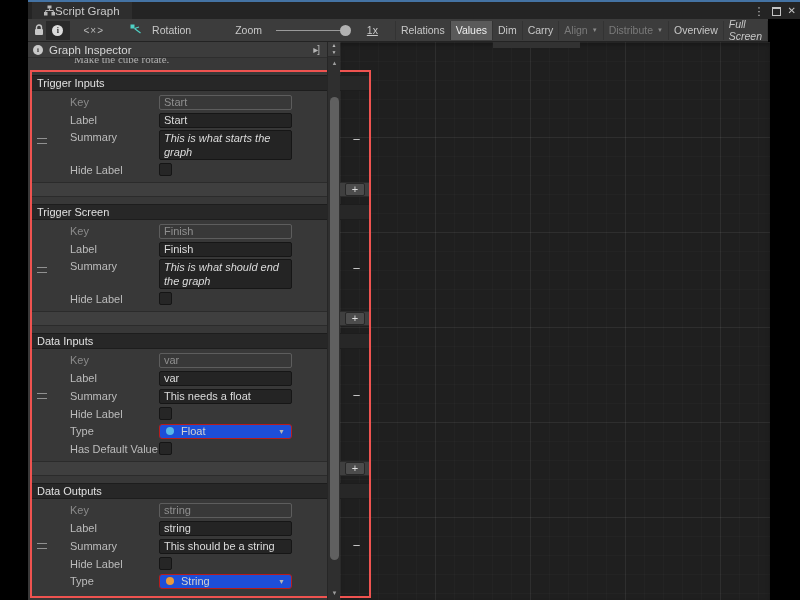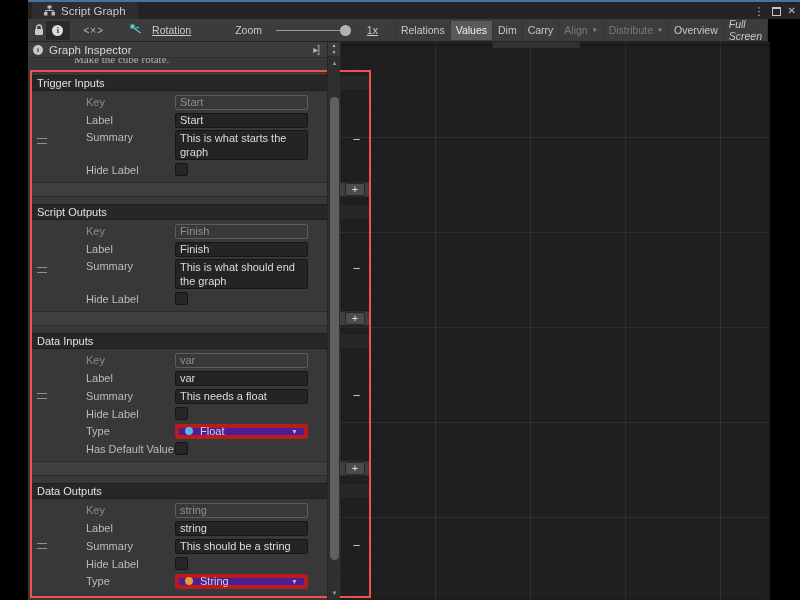--- a/index.html
+++ b/index.html
@@ -6,21 +6,21 @@
   html,body { background:#000; }
   #stage {
     position: relative; width: 800px; height: 600px; background:#000;
     overflow: hidden; font-family: "Liberation Sans", sans-serif;
     -webkit-font-smoothing: antialiased;
   }
   
   .tabbar { position:absolute; left:28px; top:0; width:772px; height:19px;
     background:#242424; border-top:2px solid #4473a4; }
   .tab { position:absolute; left:4px; top:0; height:17px; background:#2e2e2e;
-    display:flex; align-items:center; gap:6px; padding:0 12px;
+    display:flex; align-items:center; padding:0 12px;
     color:#c9c9c9; font-size:11.5px; }
   .wincontrols { position:absolute; right:4px; top:1px; height:16px;
     display:flex; align-items:center; gap:7px; color:#c4c4c4; }
   .wc-menu { font-size:11px; line-height:14px; }
   .wc-max { width:9px; height:9px; border:1px solid #c4c4c4; border-top-width:2px; }
   .wc-close { font-size:10px; line-height:14px; }
   
   .toolbar { position:absolute; left:28px; top:19px; width:740px; height:23px;
     background:#3c3c3c; border-bottom:1px solid #232323;
     display:flex; align-items:center; font-size:10.5px; color:#c8c8c8; }
@@ -30,21 +30,21 @@
   .tbtn.active { background:#5a5a5a; color:#efefef; }
   .tbtn.disabled { color:#7a7a7a; }
   .tbtn .dd-caret { font-size:6px; margin-left:4px; color:#8a8a8a; }
   .icon-btn { height:19px; display:flex; align-items:center; justify-content:center; }
   .lock-btn { width:18px; margin-left:3px; }
   .info-btn { width:28px; background:#2a2a2a; }
   .info-circle { width:11px; height:11px; border-radius:50%; background:#dcdcdc;
     color:#2a2a2a; font-size:8px; font-weight:bold; text-align:center; line-height:11px;
     font-family:"Liberation Serif", serif; }
   .code-btn { width:58px; color:#b9b9b9; letter-spacing:1px; font-size:10px; }
-  .rot-btn { display:flex; align-items:flex-start; gap:10px; padding:0 8px; margin-left:4px;text-decoration:underline; }
+  .rot-btn { display:flex; align-items:flex-start; gap:10px; padding:0 8px; margin-left:4px; }
   .zoom-label { margin-left:36px; }
   .slider { position:relative; width:81px; height:1px; background:#9b9b9b; margin-left:14px; }
   .slider .knob { position:absolute; right:-7px; top:-5px; width:11px; height:11px;
     border-radius:50%; background:#b2b2b2; }
   .zoom-val { margin-left:23px;text-decoration:underline; }
   .tb-group { display:flex; margin-left:17px; height:19px; }
   
   .inspector { position:absolute; left:28px; top:42px; width:299px; height:558px;
     background:#383838; font-size:11px; color:#c9c9c9; }
   .insp-header { height:16px; background:#3c3c3c; border-bottom:1px solid #2e2e2e;
@@ -56,34 +56,34 @@
   .insp-desc { height:13px; overflow:hidden; }
   .insp-desc span { display:block; margin-top:-5px; padding-left:46px; color:#b0b0b0;font-family:Liberation Serif, serif; }
   .redbox { position:absolute; left:2px; top:28px; width:341px; height:528px;
     border:2px solid #ef5350; overflow:hidden; }
   .sec-header { height:16px; background:#272727; border-top:1px solid #1d1d1d;
     border-bottom:1px solid #1d1d1d; line-height:14px; padding-left:5px;
     color:#e0e0e0; }
   .sec-header.first { margin-top:3px; }
   .rows { padding-top:3px; }
   .frow { position:relative; display:flex; align-items:center; height:16px;
-    margin-bottom:2px; padding-left:54px; }
+    margin-bottom:2px; padding-left:38px; }
   .frow.short { height:15px; }
   .frow.tall { height:30px; align-items:flex-start; }
   .frow.tall .flabel { margin-top:1px; }
   .flabel { width:89px; flex:none; color:#bcbcbc; white-space:nowrap; }
   .flabel.dim { color:#8b8b8b; }
   .fld { width:133px; flex:none; height:15px; line-height:13px; padding:0 4px;
     border-radius:2px; overflow:hidden; white-space:nowrap; }
   .fld.disabled { background:transparent; border:1px solid #5d5d5d; color:#8f8f8f; }
   .fld.enabled { background:#242424; border:1px solid #161616; color:#dcdcdc; }
-  .fld.area { height:30px; white-space:normal; line-height:14px; padding-top:0; }
+  .fld.area { height:30px; white-space:normal; line-height:14px; padding-top:0;font-style:italic; }
   .cb { width:13px; height:13px; background:#262626; border:1px solid #151515;
     border-radius:2px; }
-  .dd { width:133px; height:15px; background:#4c1d95; border:4px solid #b91c1c;
+  .dd { width:133px; height:15px; background:#1d4ed8; border:1px solid #b91c1c;
     border-radius:3px; display:flex; align-items:center; gap:7px; padding:0 6px;
     color:#d2d2d2; }
   .dot { width:8px; height:8px; border-radius:50%; flex:none; }
   .dd-arrow { margin-left:auto; font-size:7px; color:#b5b5b5; }
   .minus { margin-left:auto; margin-right:5px; width:15px; text-align:center;
     color:#d0d0d0; font-size:13px; line-height:14px; }
   .frow.tall .minus { margin-top:3px; }
   .handle { position:absolute; left:5px; top:5px; width:10px; height:6px;
     border-top:1px solid #919191; border-bottom:1px solid #919191; }
   .frow.tall .handle { top:8px; }
@@ -229,21 +229,21 @@
         </div>
         <div class="frow short">
           <span class="flabel">Hide Label</span>
           <div class="cb"></div>
         </div>
         <div class="addrow">
           <div class="addbtn">+</div>
         </div>
       </div>
 
-      <div class="sec-header">Script Outputs</div>
+      <div class="sec-header">Trigger Screen</div>
       <div class="rows">
         <div class="frow">
           <span class="flabel dim">Key</span>
           <div class="fld disabled">Finish</div>
         </div>
         <div class="frow">
           <span class="flabel">Label</span>
           <div class="fld enabled">Finish</div>
         </div>
         <div class="frow tall">

